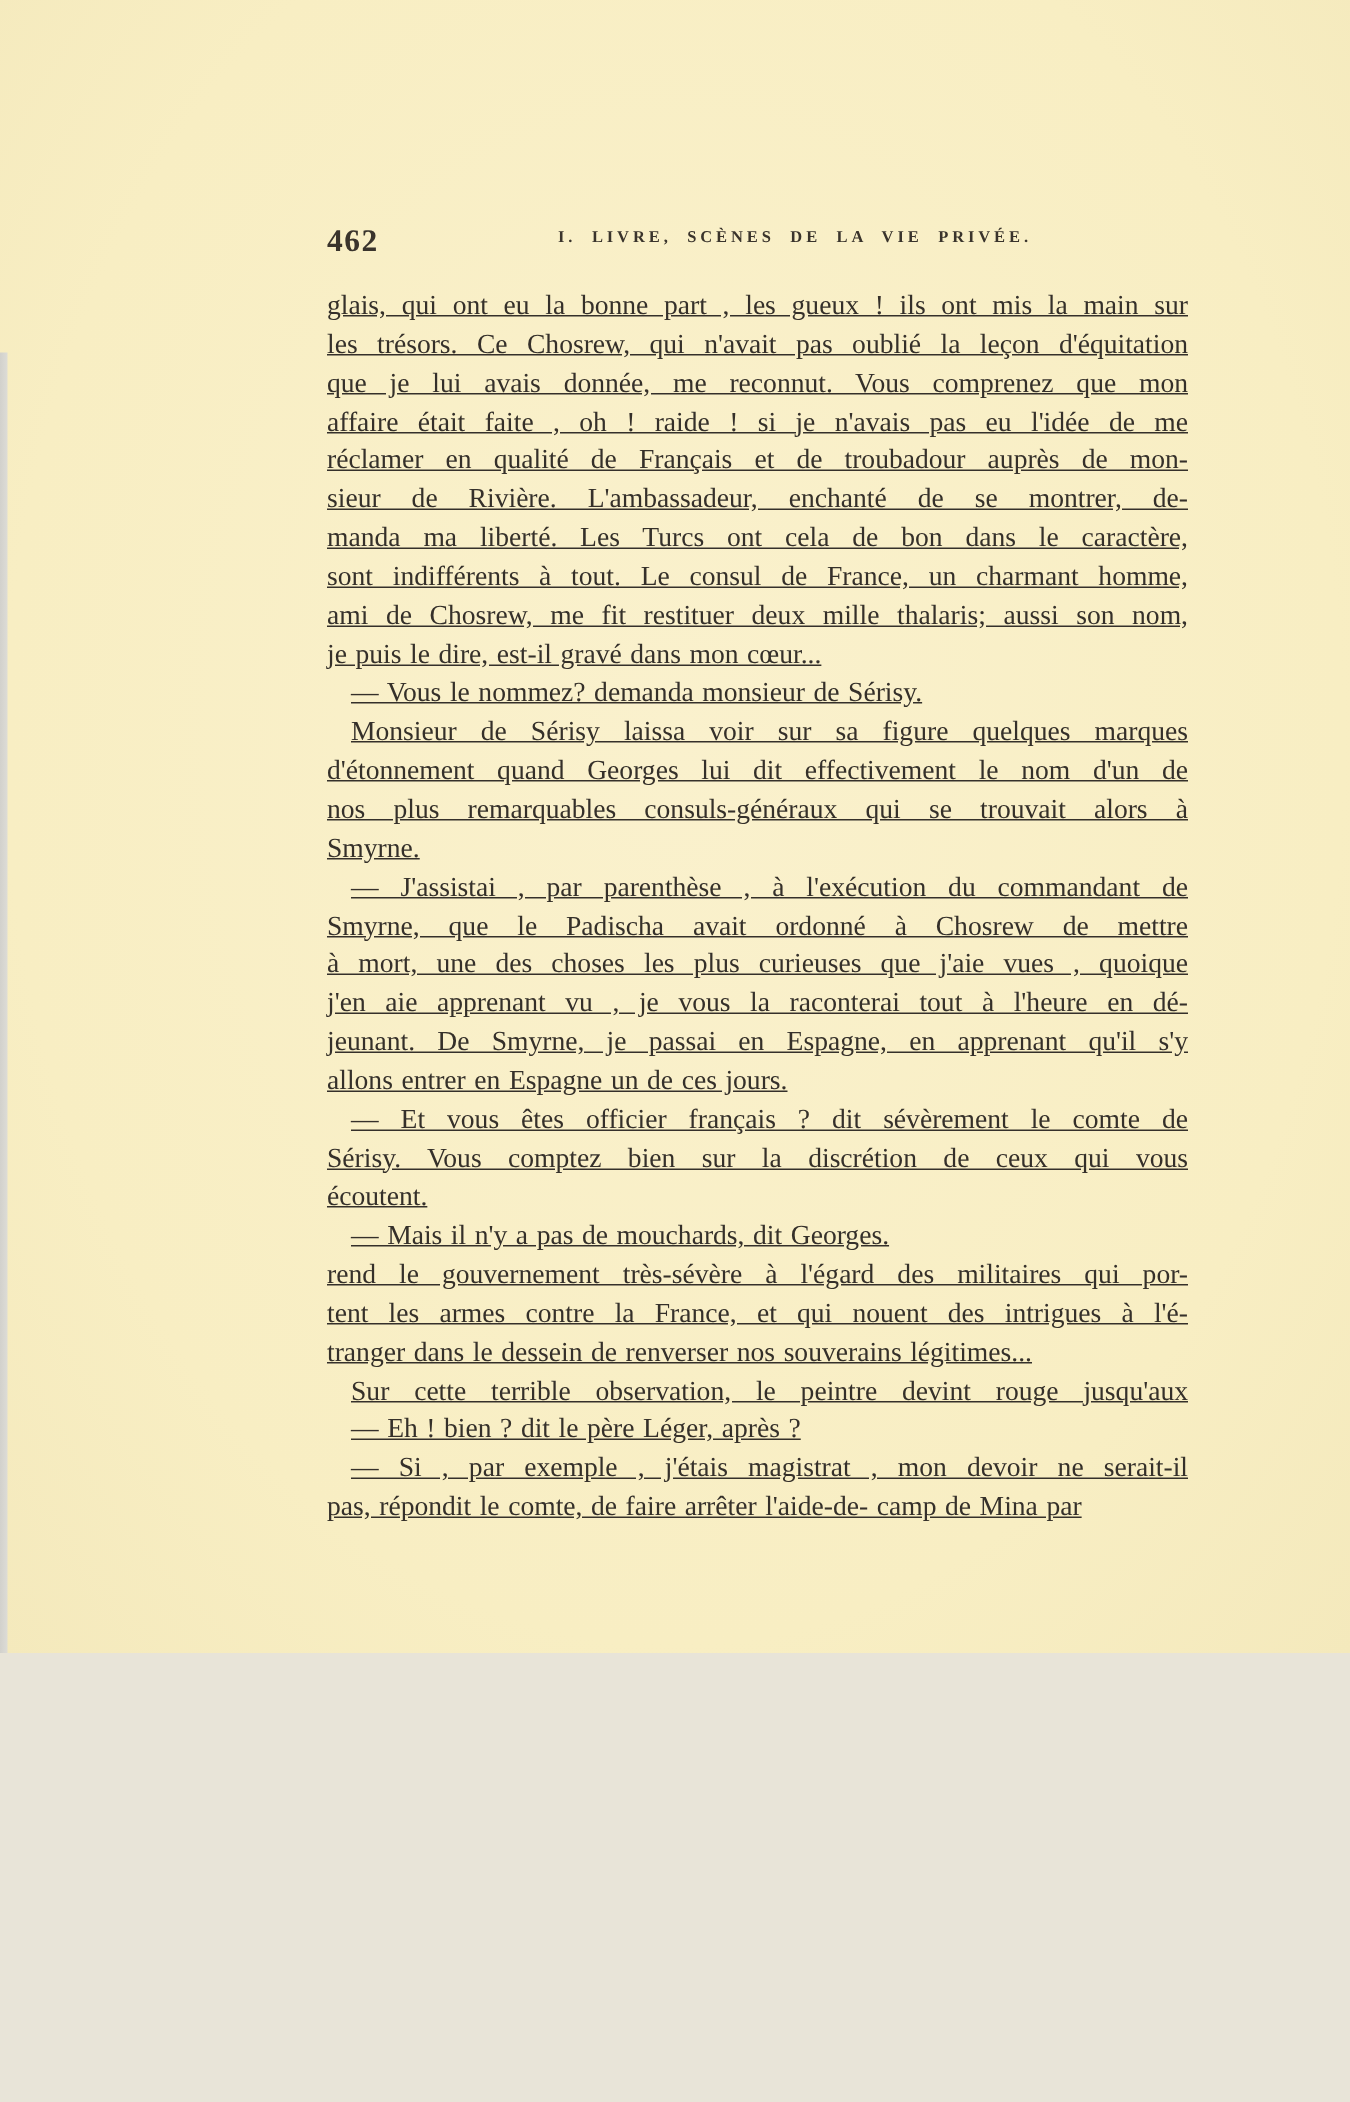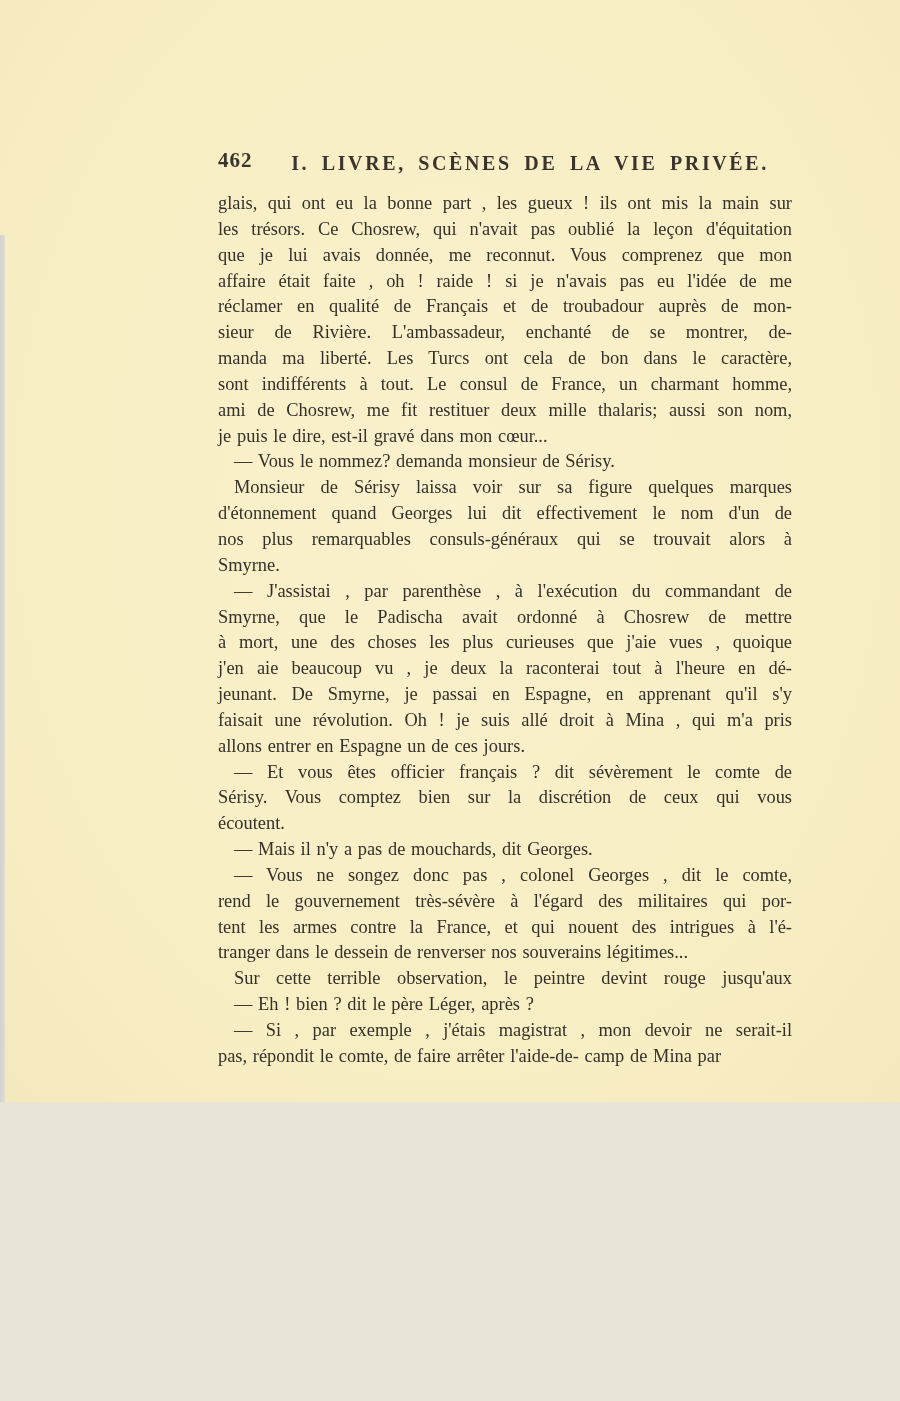--- a/index.html
+++ b/index.html
@@ -40,41 +40,42 @@
     font-weight: 600;
     letter-spacing: 1px;
     color: #3a342c;
   }
   .running-title {
     position: absolute;
     left: 60px;
     right: 10px;
     top: 4px;
     text-align: center;
-    font-size: 20px;
+    font-size: 11px;
     font-weight: bold;
     letter-spacing: 2.6px;
     word-spacing: 5px;
     color: #3a342c;
     white-space: nowrap;
   }
   .text-body {
     position: absolute;
     left: 218px;
     top: 191px;
     width: 574px;
     font-size: 18.4px;
     line-height: 25.85px;
     color: #35302a;
   }
   .paragraph { margin: 0; }
   .line {
     text-align: justify;
     text-align-last: justify;
     word-spacing: 0.06em;
+    text-decoration: underline;
   }
   .line.last {
     text-align-last: left;
   }
   .paragraph.indented .line.first {
     text-indent: 16px;
   }
 </style>
 </head>
 <body>
@@ -104,35 +105,33 @@
       <div class="paragraph indented">
         <div class="line first">Monsieur de Sérisy laissa voir sur sa figure quelques marques</div>
         <div class="line">d'étonnement quand Georges lui dit effectivement le nom d'un de</div>
         <div class="line">nos plus remarquables consuls-généraux qui se trouvait alors à</div>
         <div class="line last">Smyrne.</div>
       </div>
       <div class="paragraph indented">
         <div class="line first">— J'assistai , par parenthèse , à l'exécution du commandant de</div>
         <div class="line">Smyrne, que le Padischa avait ordonné à Chosrew de mettre</div>
         <div class="line">à mort, une des choses les plus curieuses que j'aie vues , quoique</div>
-        <div class="line">j'en aie beaucoup vu , je deux la raconterai tout à l'heure en dé-</div>
+        <div class="line">j'en aie apprenant vu , je vous la raconterai tout à l'heure en dé-</div>
         <div class="line">jeunant. De Smyrne, je passai en Espagne, en apprenant qu'il s'y</div>
-        <div class="line">faisait une révolution. Oh ! je suis allé droit à Mina , qui m'a pris</div>
         <div class="line last">allons entrer en Espagne un de ces jours.</div>
       </div>
       <div class="paragraph indented">
         <div class="line first">— Et vous êtes officier français ? dit sévèrement le comte de</div>
         <div class="line">Sérisy. Vous comptez bien sur la discrétion de ceux qui vous</div>
         <div class="line last">écoutent.</div>
       </div>
       <div class="paragraph indented">
         <div class="line first last">— Mais il n'y a pas de mouchards, dit Georges.</div>
       </div>
       <div class="paragraph indented">
-        <div class="line first">— Vous ne songez donc pas , colonel Georges , dit le comte,</div>
         <div class="line">rend le gouvernement très-sévère à l'égard des militaires qui por-</div>
         <div class="line">tent les armes contre la France, et qui nouent des intrigues à l'é-</div>
         <div class="line last">tranger dans le dessein de renverser nos souverains légitimes...</div>
       </div>
       <div class="paragraph indented">
         <div class="line first">Sur cette terrible observation, le peintre devint rouge jusqu'aux</div>
       </div>
       <div class="paragraph indented">
         <div class="line first last">— Eh ! bien ? dit le père Léger, après ?</div>
       </div>

